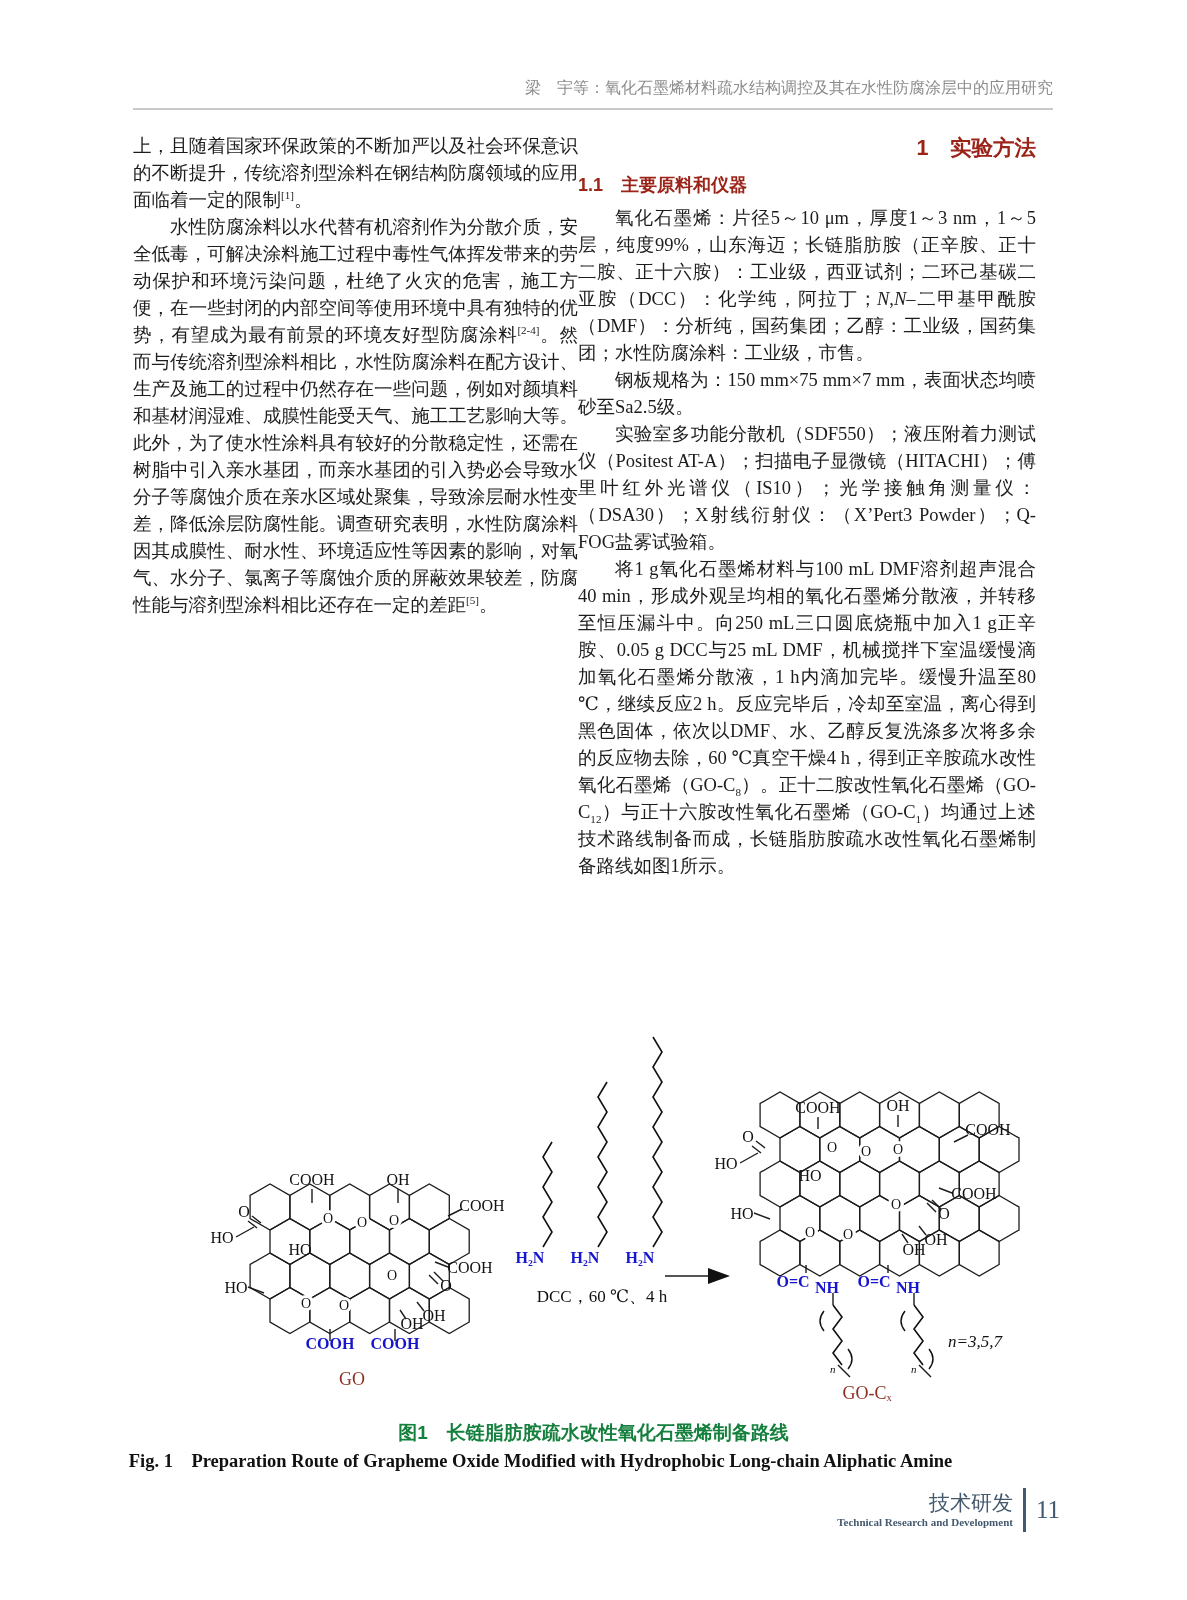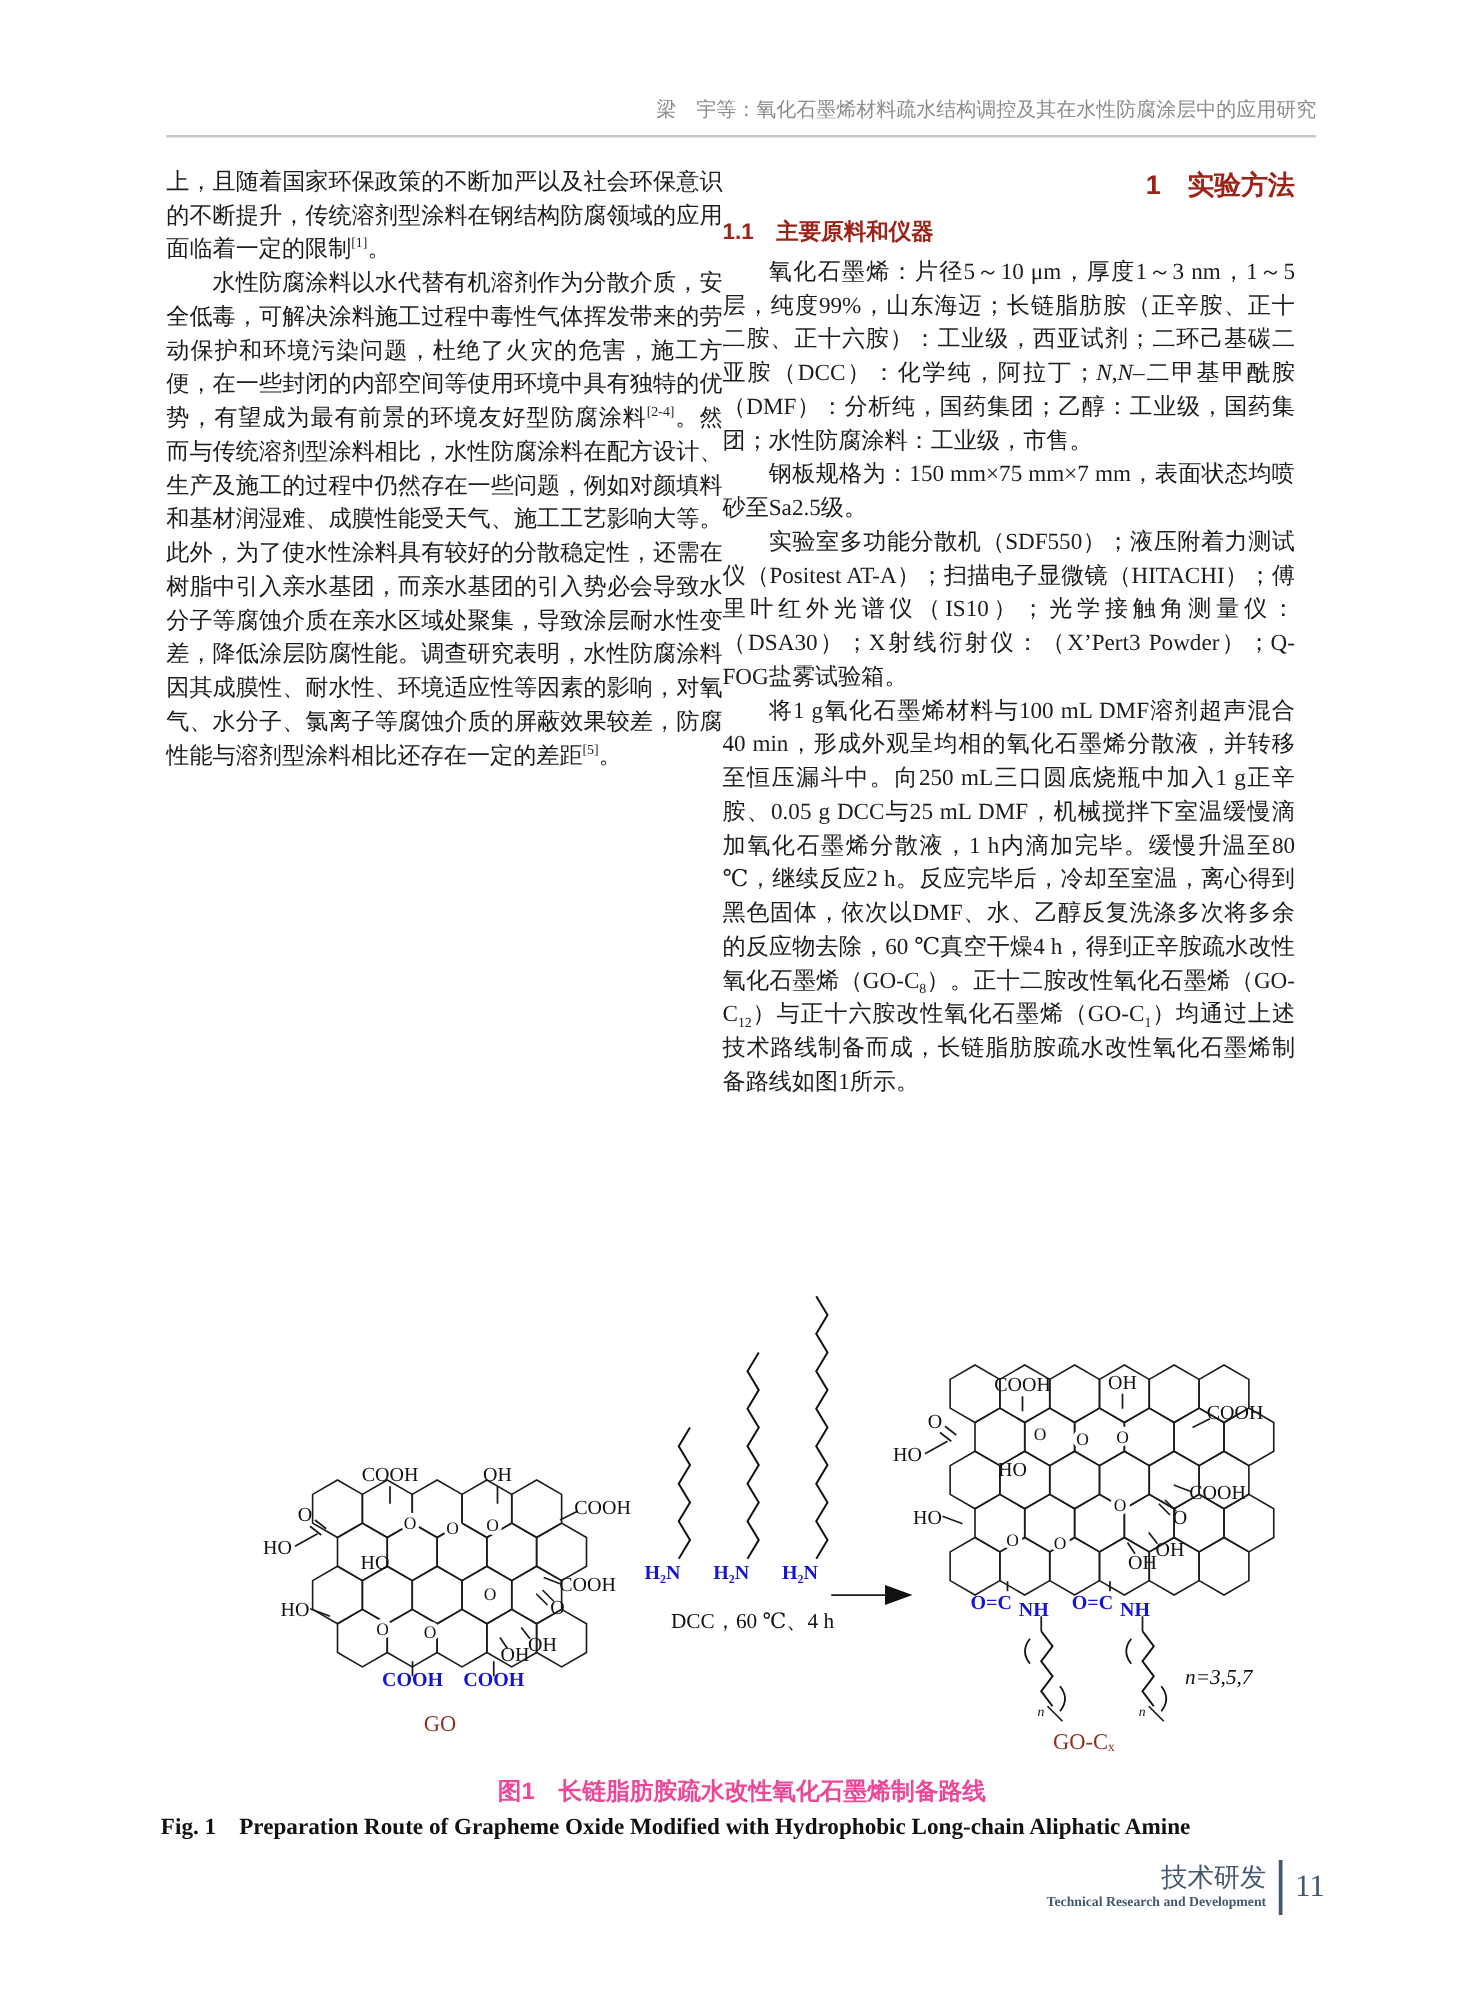--- a/index.html
+++ b/index.html
@@ -40,21 +40,21 @@
   }
   h2.sec{
     font-family:"Liberation Sans","DejaVu Sans",sans-serif;
     color:var(--accent_red);font-size:18px;font-weight:bold;
     margin:6px 0 6px 0;text-indent:0;text-align:left;
   }
   figure.scheme{position:absolute;left:130px;top:975px;width:980px;height:445px;margin:0;}
   .caption-cn{
     position:absolute;left:0;top:1420px;width:1187px;text-align:center;
     font-family:"Liberation Sans","DejaVu Sans",sans-serif;
-    font-weight:bold;font-size:19px;color:#ec4899;
+    font-weight:bold;font-size:19px;color:#15803d;
   }
   .caption-en{
     position:absolute;left:0;top:1448px;width:1081px;text-align:center;
     font-family:"Liberation Serif","DejaVu Serif",serif;
     font-weight:bold;font-size:18.5px;color:#111;
   }
   .page-footer{
     position:absolute;top:1488px;right:127px;
     display:flex;align-items:center;gap:10px;color:var(--footer_slate);
   }

